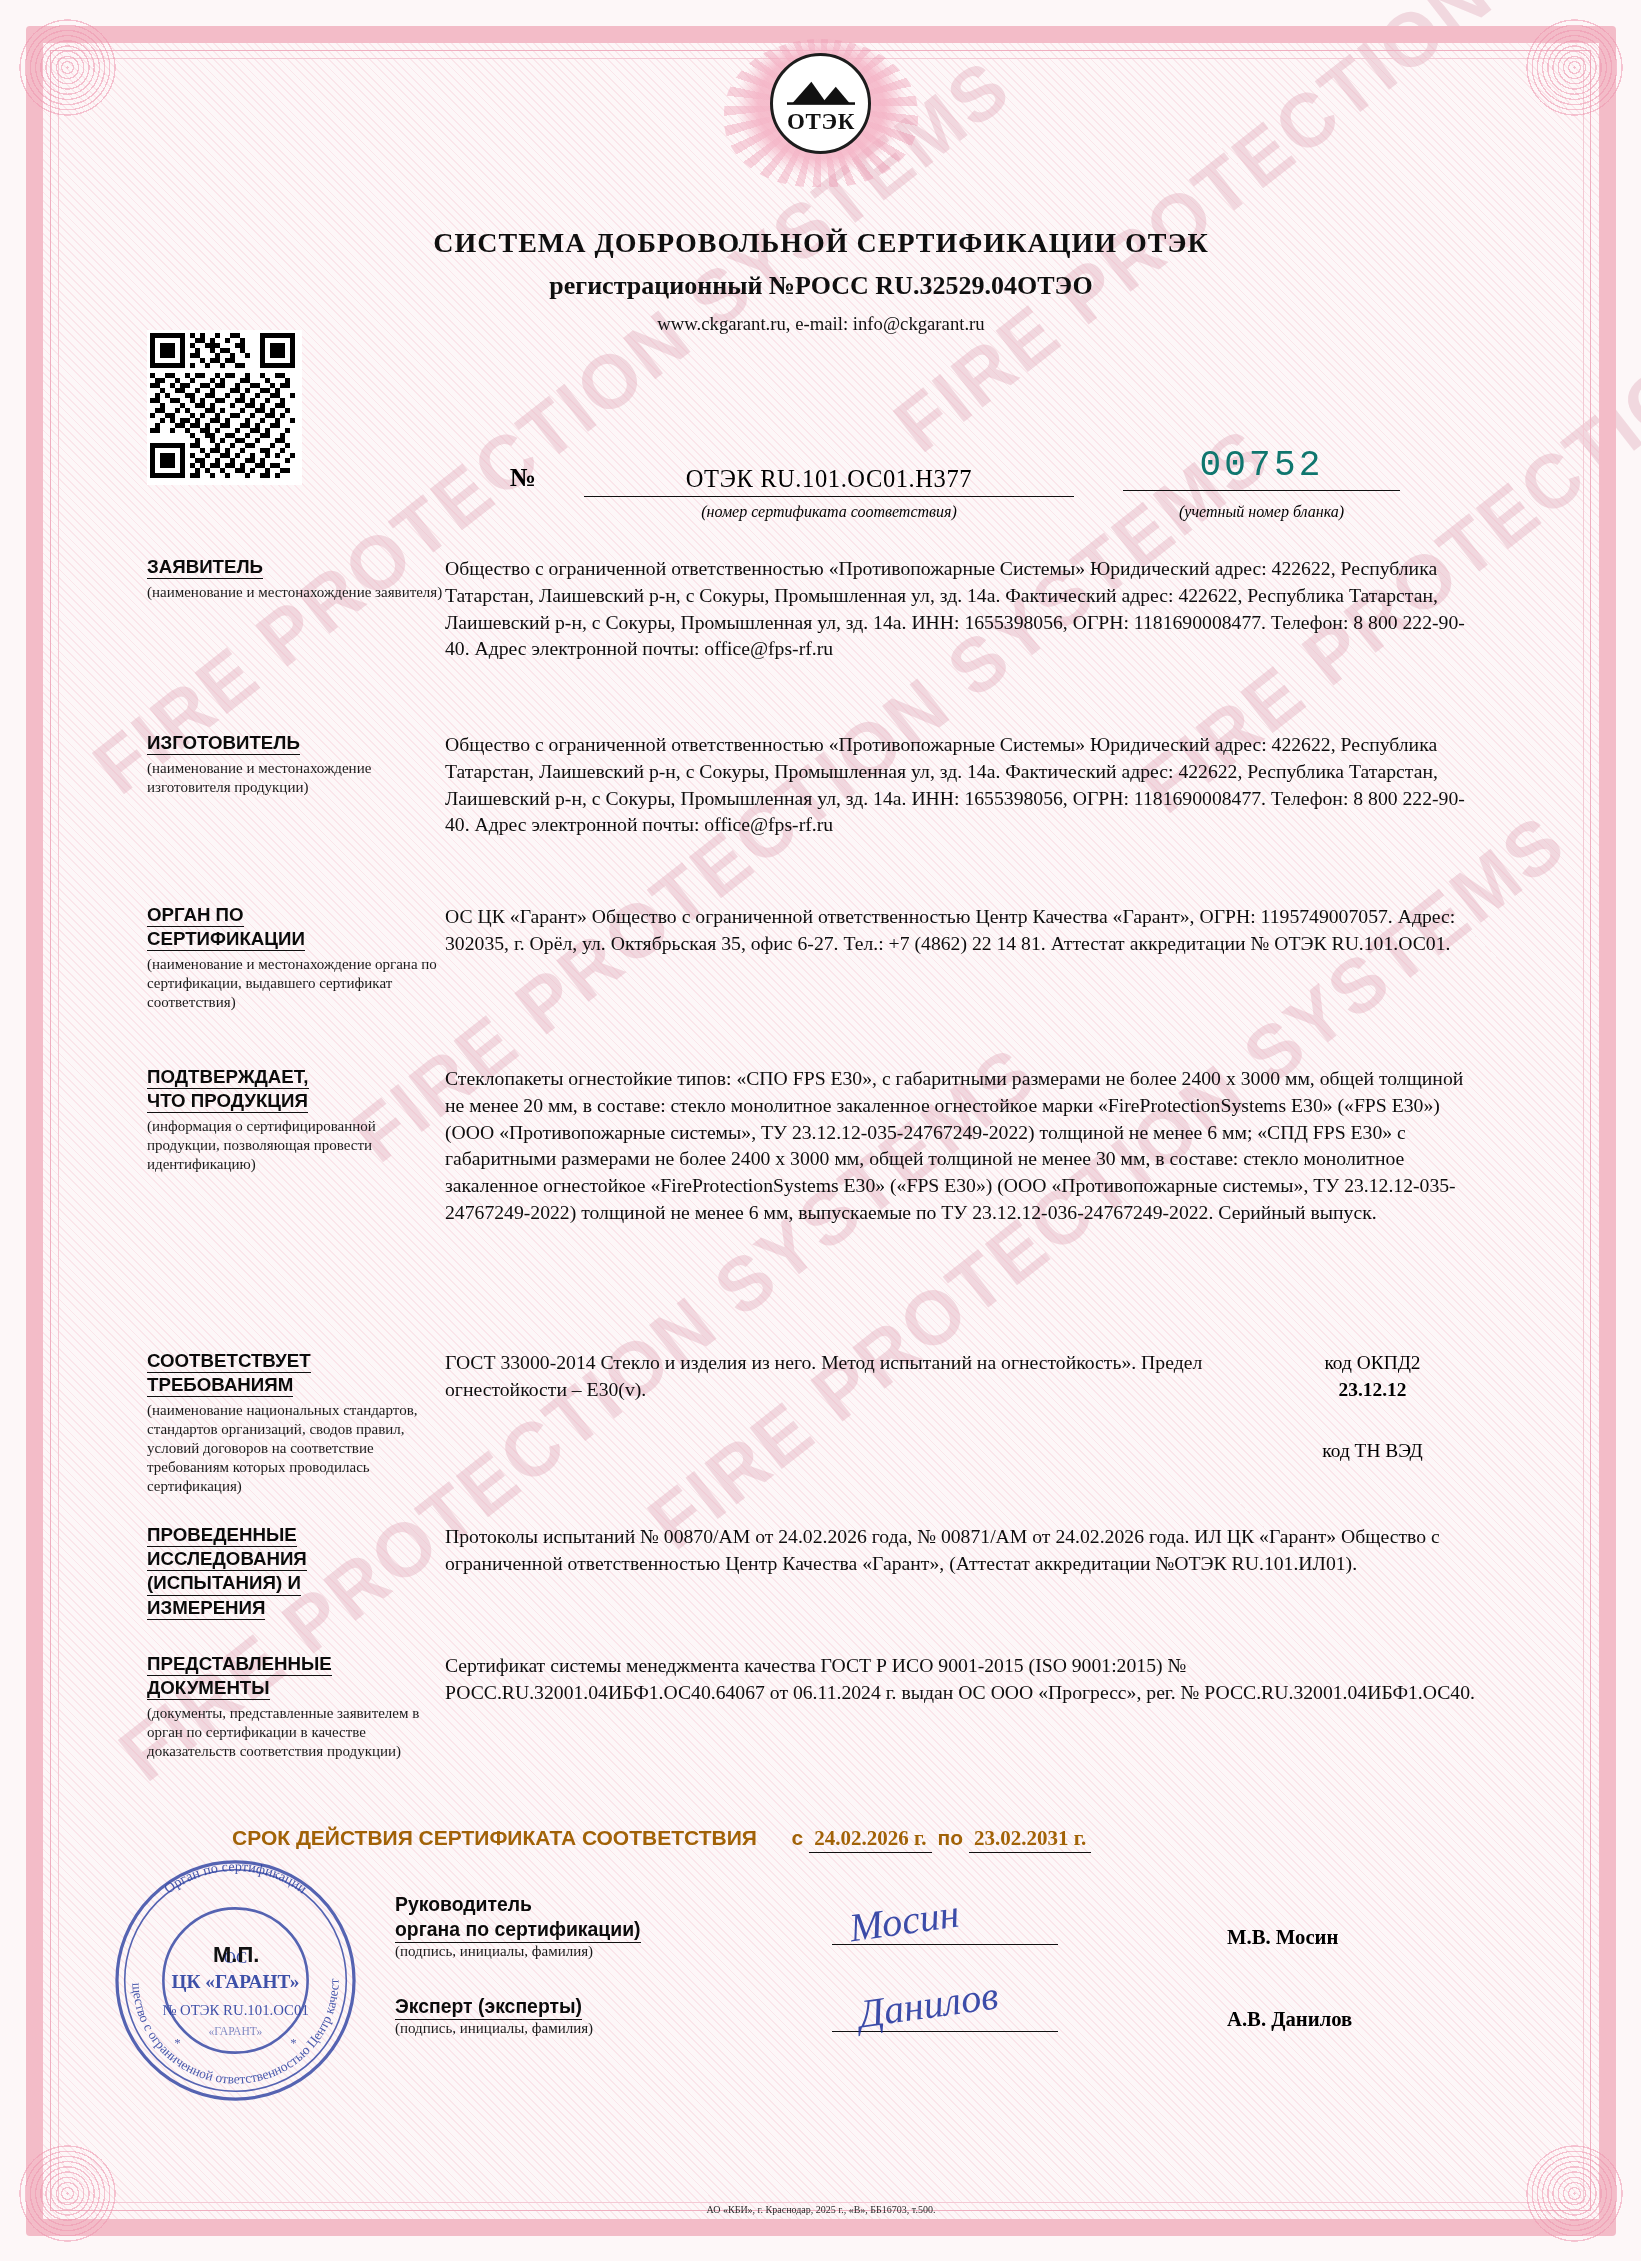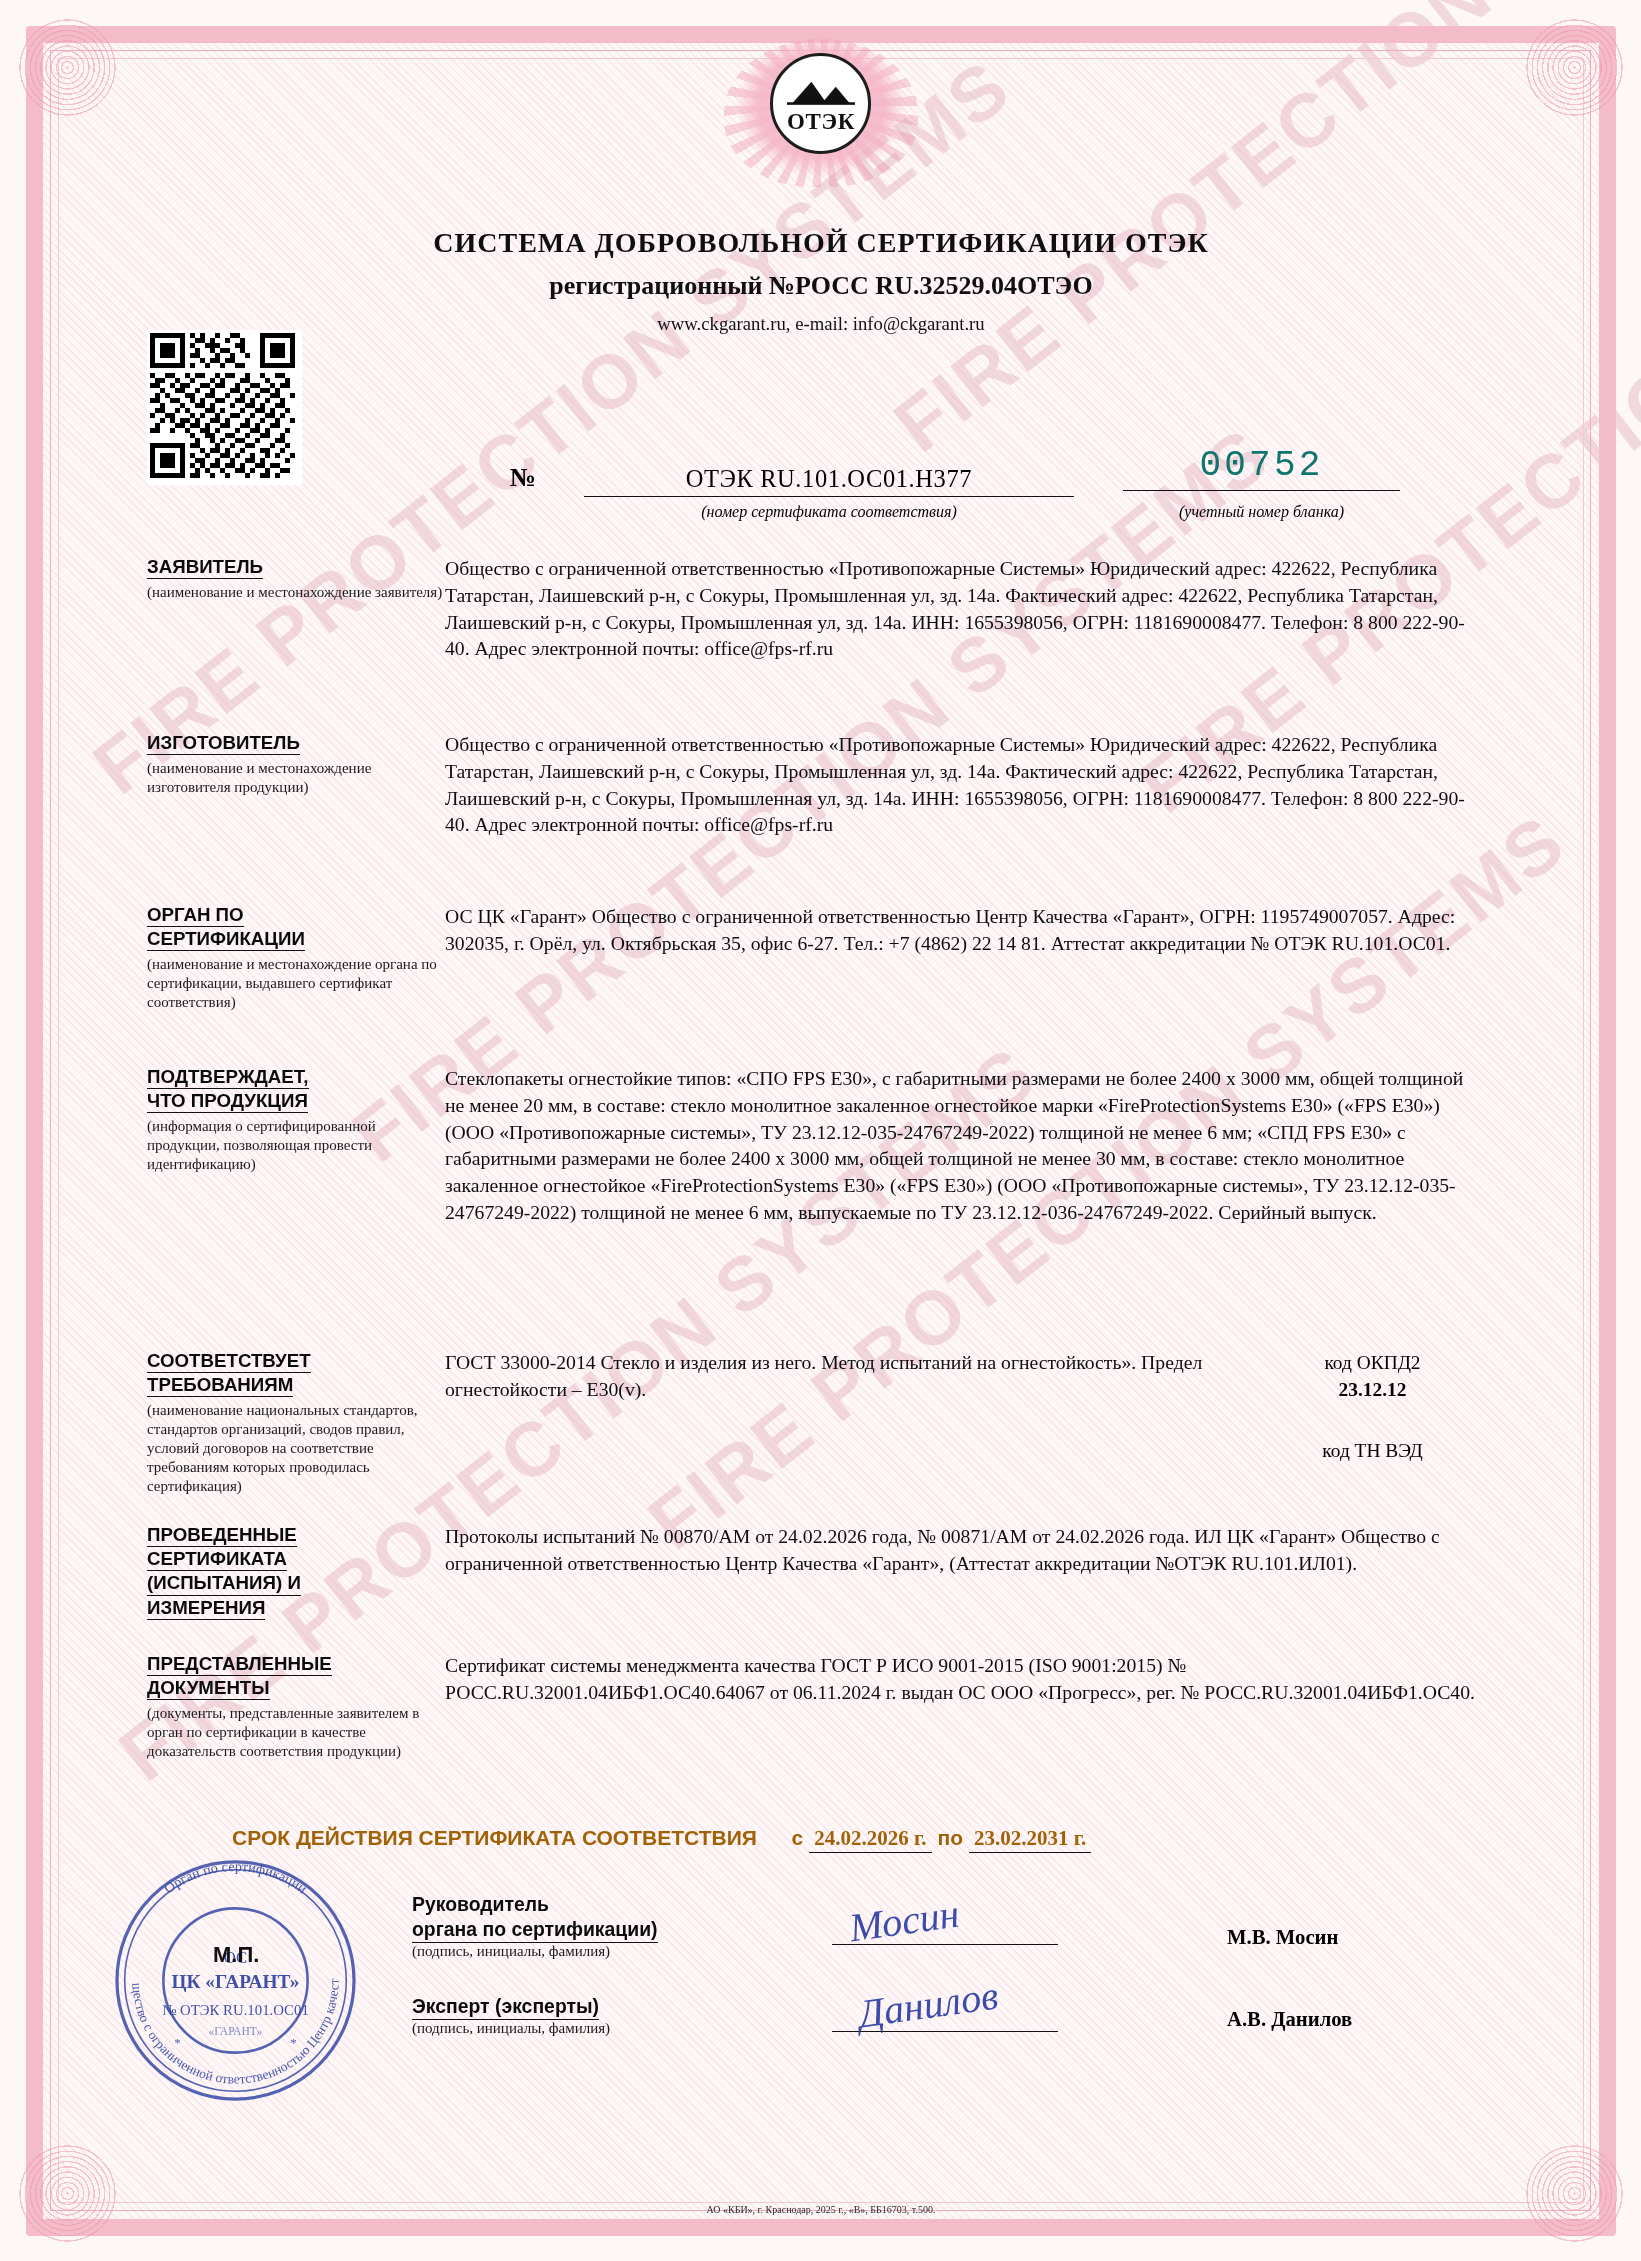--- a/index.html
+++ b/index.html
@@ -297,21 +297,21 @@
   }
   .valid .d {
     font-family: "Liberation Serif", serif;
     font-weight: 700;
     border-bottom: 1.3px solid #111;
     padding: 0 5.2px 1.3px 5.2px;
     display: inline-block;
   }
 
   
-  .sig-block { position: absolute; margin-left: 17px; }
+  .sig-block { position: absolute; }
   .sig-role {
     font-family: "Liberation Sans", sans-serif;
     font-weight: 700;
     font-size: 19.4px;
     color: #0b0b0b;
     line-height: 1.3;
   }
   .sig-role .u { border-bottom: 1.3px solid #111; display: inline-block; }
   .sig-note {
     font-family: "Liberation Serif", serif;
@@ -669,21 +669,21 @@
       <div style="font-weight:700;">23.12.12</div>
       <div style="height:34px;"></div>
       <div>код ТН ВЭД</div>
       <div></div>
     </div>
   </div>
 
   <div class="row" style="top:1523px;">
     <div class="lab">
       <div class="hd"><span>ПРОВЕДЕННЫЕ</span></div>
-      <div class="hd"><span>СЕРТИФИКАТА</span></div>
+      <div class="hd"><span>ИССЛЕДОВАНИЯ</span></div>
       <div class="hd"><span>(ИСПЫТАНИЯ) И</span></div>
       <div class="hd"><span>ИЗМЕРЕНИЯ</span></div>
     </div>
     <div class="val">Протоколы испытаний № 00870/АМ от 24.02.2026 года, № 00871/АМ от 24.02.2026 года. ИЛ ЦК «Гарант» Общество с ограниченной ответственностью Центр Качества «Гарант», (Аттестат аккредитации №ОТЭК RU.101.ИЛ01).</div>
   </div>
 
   <div class="row" style="top:1652px;">
     <div class="lab">
       <div class="hd"><span>ПРЕДСТАВЛЕННЫЕ</span></div>
       <div class="hd"><span>ДОКУМЕНТЫ</span></div>

